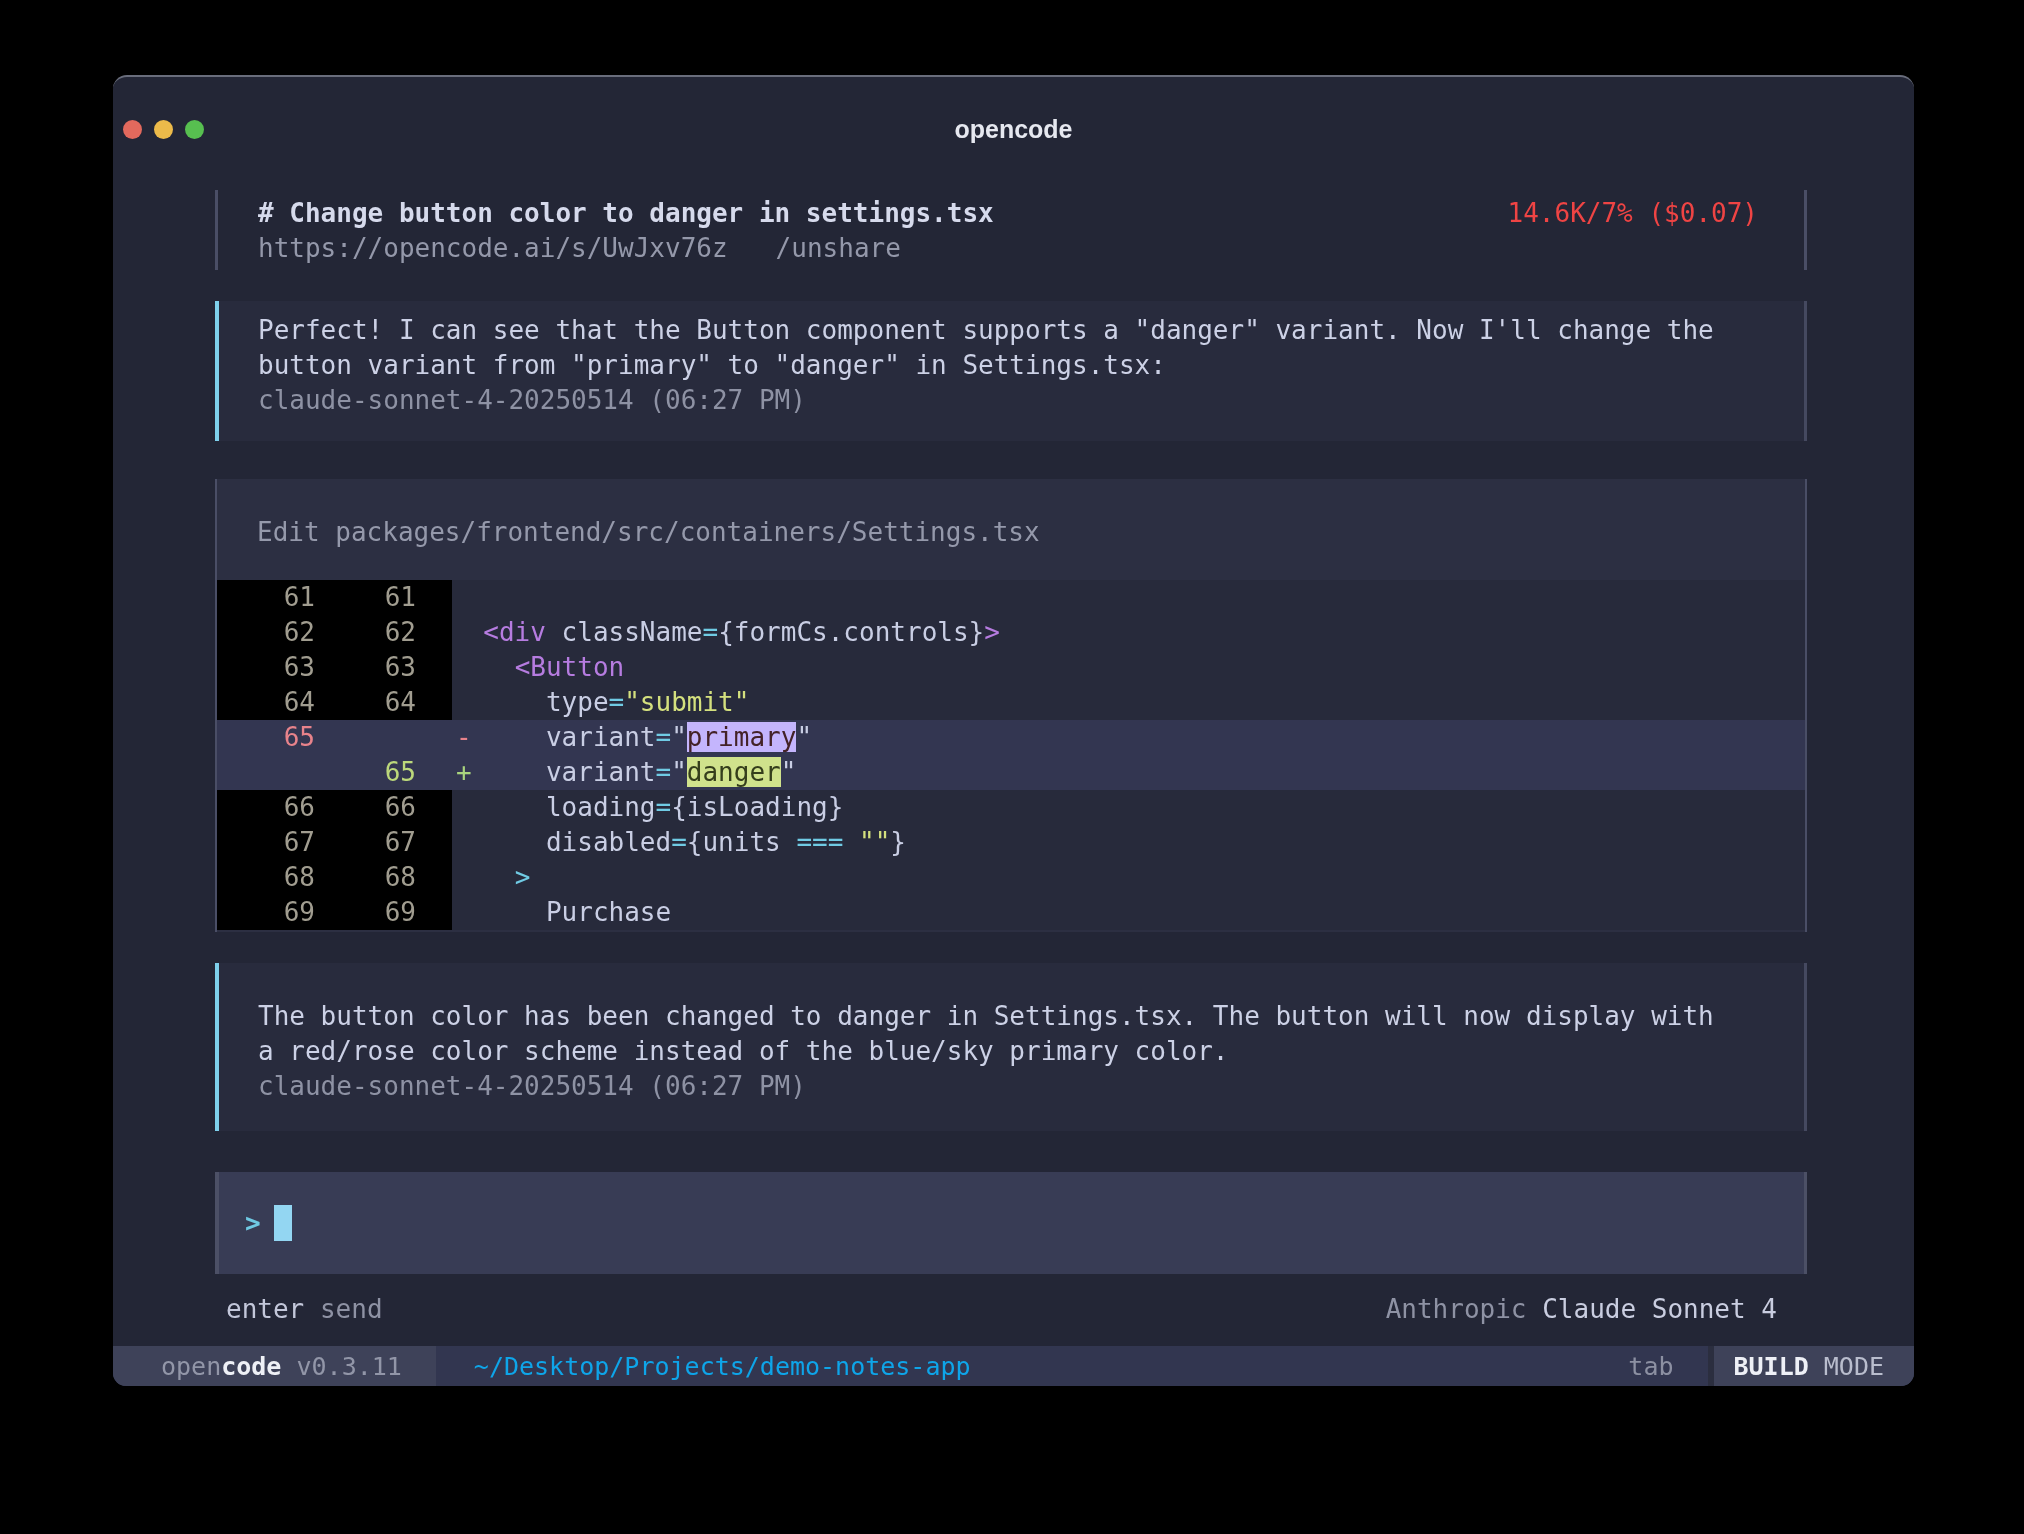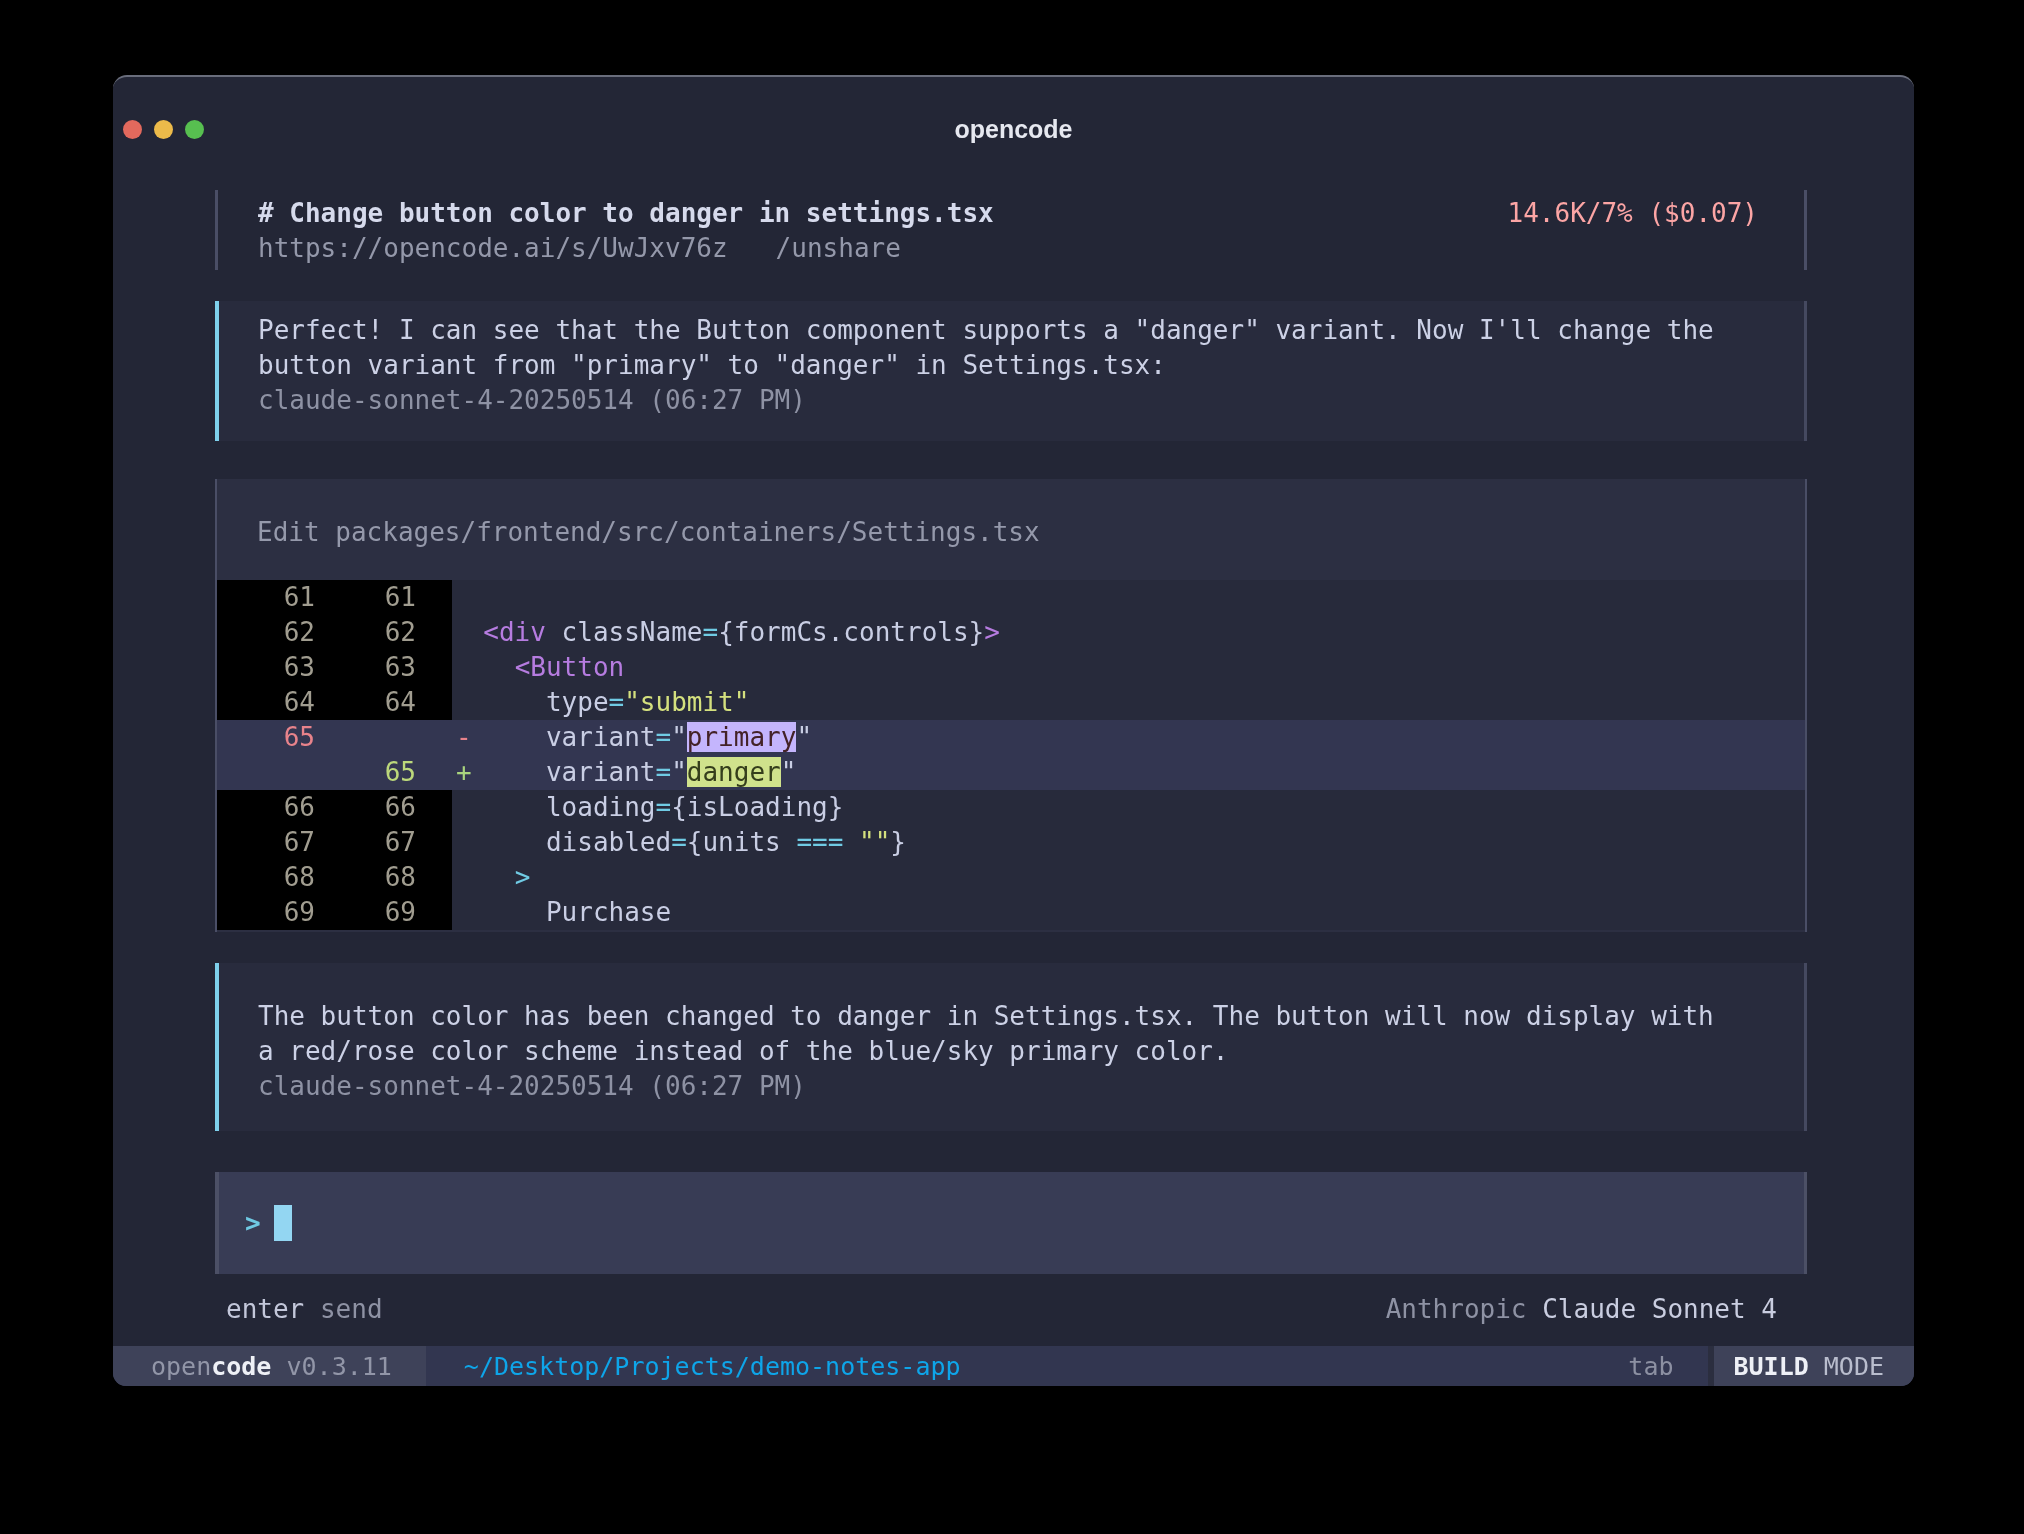--- a/index.html
+++ b/index.html
@@ -27,21 +27,21 @@
   .block { position:absolute; left:102px; width:1592px; overflow:hidden; }
   .tline { height:35px; line-height:35px; white-space:pre; }
 
   
   .header-block {
     top:113px; height:80px; padding:6px 46px 0 40px;
     border-left:3px solid #4a4e66; border-right:3px solid #4a4e66;
   }
   .header-row1 { display:flex; justify-content:space-between; }
   .header-title { font-weight:bold; color:#d6daec; }
-  .header-stats { color:#fca5a5; }
+  .header-stats { color:#ef4444; }
   .header-row2 { display:flex; color:#9498aa; }
   .header-unshare { margin-left:48px; }
 
   
   .msg-block {
     background:#282b3d; border-left:4px solid #7ed0ec; border-right:3px solid #454960;
     padding-left:39px; color:#ccd1e6;
   }
   .msg-1 { top:224px; height:140px; padding-top:12px; }
   .msg-2 { top:886px; height:168px; padding-top:36px; }
@@ -90,21 +90,21 @@
   .hint-right .provider { color:#8e92a4; }
   .hint-right .model { color:#c9cde0; }
 
   
   .statusbar {
     position:absolute; left:0; bottom:0; width:100%; height:40px; background:#323650;
     border-radius:0 0 13px 13px; display:flex; align-items:stretch; overflow:hidden;
     font-size:25px;
   }
   .sb-chip { background:#3e4259; display:flex; align-items:center; }
-  .sb-app { padding:0 34px 0 38px; }
+  .sb-app { padding:0 34px 0 48px; }
   .sb-open { color:#9296a8; }
   .sb-code { color:#eef0f6; font-weight:bold; }
   .sb-version { color:#9296a8; }
   .sb-path { color:#0ea5e9; display:flex; align-items:center; margin-left:38px; }
   .sb-spacer { flex:1; }
   .sb-tab { color:#8c90a2; display:flex; align-items:center; margin-right:34px; }
   .sb-mode { padding:0 30px 0 20px; border-left:6px solid #2b2e3f; }
   .sb-build { color:#eef0f6; font-weight:bold; }
   .sb-modeword { color:#b9bdcd; margin-left:15px; }
 </style>

